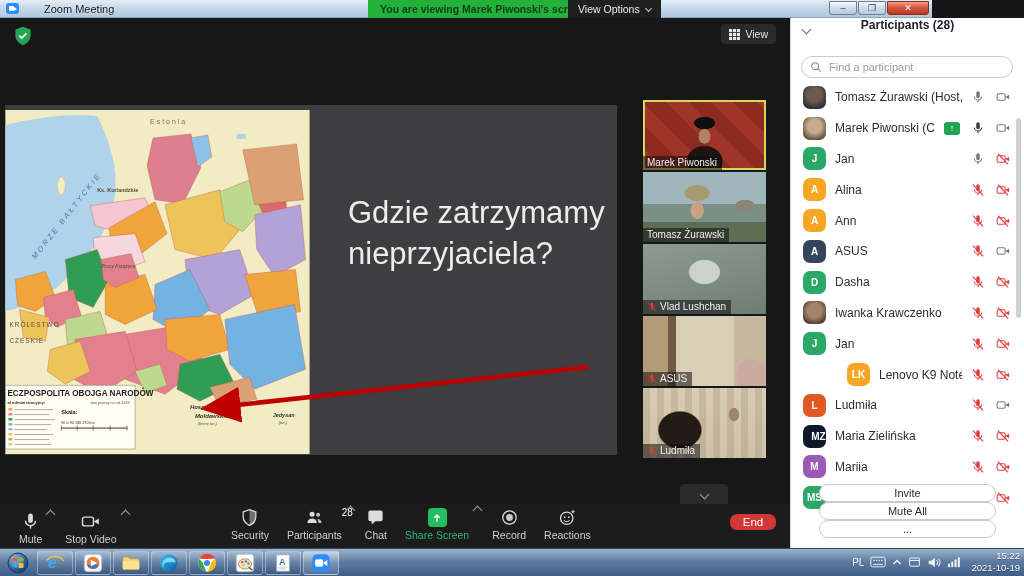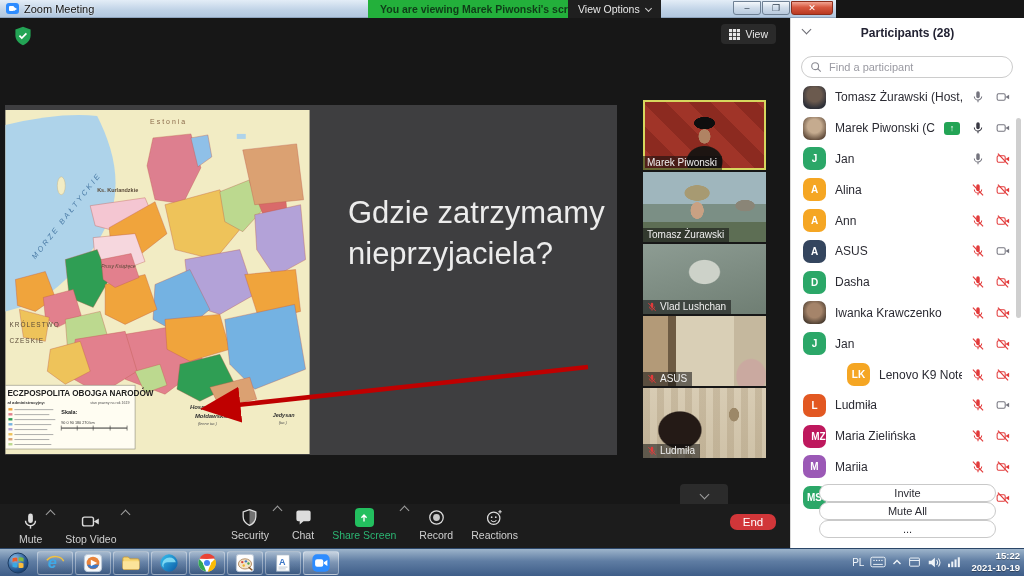--- a/index.html
+++ b/index.html
@@ -1,21 +1,21 @@
 <!DOCTYPE html>
 <html><head>
 <meta charset="utf-8">
 <style>
   html,body{margin:0;padding:0;background:#000;}
   *{box-sizing:border-box;font-family:"Liberation Sans",sans-serif;}
   .app{position:relative;width:1024px;height:576px;overflow:hidden;background:#161616;}
   .abs{position:absolute;}
 
   
-  .titlebar{left:0;top:0;width:836px;height:18px;background:linear-gradient(#e3edf7,#bfd2e6 60%,#b2c7de);border-bottom:1px solid #8ea4bd;display:flex;align-items:center;}
+  .titlebar{left:0;top:0;width:932px;height:18px;background:linear-gradient(#e3edf7,#bfd2e6 60%,#b2c7de);border-bottom:1px solid #8ea4bd;display:flex;align-items:center;gap:20px;}
   .tb-appicon{width:13px;height:11px;margin:0 5px 0 6px;background:#2d8cff;border-radius:3px;position:relative;flex:none;}
   .tb-appicon:before{content:"";position:absolute;left:2.5px;top:3px;width:5px;height:5px;background:#fff;border-radius:1px;}
   .tb-appicon:after{content:"";position:absolute;left:8px;top:3.5px;border-style:solid;border-width:2px 0 2px 3px;border-color:transparent transparent transparent #fff;}
   .tb-title{font-size:11px;color:#111;text-shadow:0 0 2px #fff;}
   .tb-banner{position:absolute;left:368px;top:0;height:18px;padding:0 12px;background:#23b03b;color:#0f3d18;font-size:10.5px;font-weight:700;display:flex;align-items:center;}
   .tb-viewopt{position:absolute;left:568px;top:0;height:18px;padding:0 10px;background:#1f1f1f;color:#e8e8e8;font-size:10.5px;display:flex;align-items:center;gap:6px;cursor:default;}
   .winbtns{position:absolute;right:3px;top:1px;display:flex;gap:1px;}
   .wbtn{width:28px;height:14px;border:1px solid #6e8094;border-radius:0 0 3px 3px;background:linear-gradient(#f4f8fc,#cfdcea 50%,#b9cade);display:flex;align-items:center;justify-content:center;font-size:9px;color:#2b3a4a;}
   .wbtn.close{width:42px;background:linear-gradient(#f2a492,#d6573f 45%,#b93a22);color:#fff;border-color:#8c2e1c;}
 
@@ -68,21 +68,21 @@
   .tb-item{display:flex;flex-direction:column;align-items:center;gap:2px;padding:4px 9px 0 9px;color:#d6d6d6;position:relative;}
   .tb-item .lbl{font-size:10.5px;color:#cfcfcf;white-space:nowrap;}
   .tb-item.green .lbl{color:#2bb673;}
   .tb-caret{margin-top:10px;margin-left:-4px;margin-right:2px;}
   .count{position:absolute;top:3px;right:-2px;font-size:10px;color:#fff;}
   .shareic{width:19px;height:19px;background:#23bf5f;border-radius:4px;display:flex;align-items:center;justify-content:center;color:#fff;font-size:12px;font-weight:700;}
   .endbtn{position:absolute;right:14px;top:10px;width:46px;height:16px;background:#d13639;border-radius:7px;color:#fff;font-size:11.5px;display:flex;align-items:center;justify-content:center;}
 
   
   .panel{left:790px;top:18px;width:234px;height:530px;background:#fff;border-left:1px solid #d8d8d8;}
-  .pheader{position:absolute;left:0;top:0;width:100%;height:30px;display:flex;align-items:center;justify-content:center;}
+  .pheader{position:absolute;left:0;top:0;width:100%;height:30px;display:flex;justify-content:center;}
   .pheader .ttl{font-size:12px;font-weight:700;color:#232333;}
   .pheader .chev{position:absolute;left:12px;top:12px;}
   .psearch{position:absolute;left:10px;top:38px;width:212px;height:22px;border:1px solid #ccc;border-radius:12px;display:flex;align-items:center;padding:0 8px;gap:5px;background:#fff;}
   .psearch input{border:none;outline:none;flex:1;font-size:11px;color:#333;background:transparent;}
   .psearch input::placeholder{color:#9a9aa2;}
   .plist{position:absolute;left:0;top:64px;width:100%;}
   .p-row{height:30.8px;display:flex;align-items:center;padding:0 14px 0 12px;gap:9px;}
   .avatar{width:23px;height:23px;border-radius:7px;color:#fff;font-size:10px;font-weight:700;display:flex;align-items:center;justify-content:center;flex:none;}
   .ph-t{background:radial-gradient(circle at 50% 38%,#6b5a4e 0 38%,#2e3038 75%);}
   .ph-m{background:radial-gradient(circle at 50% 40%,#c5ab8f 0 38%,#5f4a3a 80%);}
@@ -97,21 +97,21 @@
   .pfbtn{border:1px solid #c9c9c9;background:#fff;border-radius:11px;font-size:11px;color:#2b2b33;padding:2px 11px;}
   .pscroll{position:absolute;right:3px;top:100px;width:5px;height:200px;border-radius:3px;background:#cfcfcf;}
 
   
   .taskbar{left:0;top:548px;width:1024px;height:28px;background:linear-gradient(#9db4cb,#5f7da3 45%,#3e5d88);border-top:1px solid #2b4668;display:flex;align-items:center;}
   .tkbtn{width:36px;height:24px;margin:0 1px;border:1px solid rgba(255,255,255,.35);border-radius:3px;background:linear-gradient(rgba(255,255,255,.22),rgba(255,255,255,.06) 50%,rgba(0,0,0,.08));display:flex;align-items:center;justify-content:center;}
   .tkbtn.orb{border:none;background:none;width:34px;}
   .tkbtn.active{background:linear-gradient(rgba(255,255,255,.5),rgba(255,255,255,.2) 50%,rgba(255,255,255,.1));}
   .tray{position:absolute;right:4px;top:548px;height:28px;display:flex;align-items:center;gap:6px;color:#f2f6fa;}
   .tray .lang{font-size:10px;}
-  .clock{font-size:9.5px;line-height:1.25;text-align:right;color:#fff;text-shadow:0 1px 1px rgba(0,0,0,.4);margin-left:4px;font-weight:bold;}
+  .clock{font-size:9.5px;line-height:1.25;text-align:right;color:#fff;text-shadow:0 1px 1px rgba(0,0,0,.4);margin-left:4px;}
 
   svg{display:block;}
   .hiddefs{position:absolute;width:0;height:0;overflow:hidden;}
 </style>
 </head>
 <body>
 
 <svg class="hiddefs" xmlns="http://www.w3.org/2000/svg">
   <symbol id="s-mic" viewBox="0 0 16 16">
       <rect x="6" y="1.3" width="4" height="8" rx="2" fill="currentColor"></rect>
@@ -365,20 +365,27 @@
         <span class="chev up tb-caret"></span>
       </div>
 
       <div class="tb-group abs" style="left:222px;top:0;">
         <div class="tb-item">
           <svg class="ic" style="width:19px;height:19px;color:#dcdcdc;">
               <use href="#s-shield"></use>
             </svg>
           <span class="lbl">Security</span>
         </div>
+        <div class="tb-item">
+          <svg class="ic" style="width:21px;height:19px;color:#dcdcdc;">
+              <use href="#s-people"></use>
+            </svg>
+          <span class="count">28</span>
+          <span class="lbl">Participants</span>
+        </div>
         <span class="chev up tb-caret"></span>
         <div class="tb-item">
           <svg class="ic" style="width:19px;height:19px;color:#dcdcdc;">
               <use href="#s-chat"></use>
             </svg>
           <span class="lbl">Chat</span>
         </div>
         <div class="tb-item green">
           <span class="shareic">
               <svg style="width:12px;height:12px;">
@@ -573,21 +580,21 @@
               <use href="#s-mic"></use>
               <use href="#s-slash"></use>
             </svg>
             <svg class="ic on">
               <use href="#s-cam"></use>
             </svg>
           </span>
       </div>
 
       <div class="p-row">
-        <span class="avatar" style="background: #be185d; padding-left: 8px;">MZ</span>
+        <span class="avatar" style="background: #0f172a; padding-left: 8px;">MZ</span>
         <span class="p-name">Maria Zielińska</span>
         <span class="p-icons">
             <svg class="ic off">
               <use href="#s-mic"></use>
               <use href="#s-slash"></use>
             </svg>
             <svg class="ic off">
               <use href="#s-cam"></use>
               <use href="#s-slash"></use>
             </svg>

